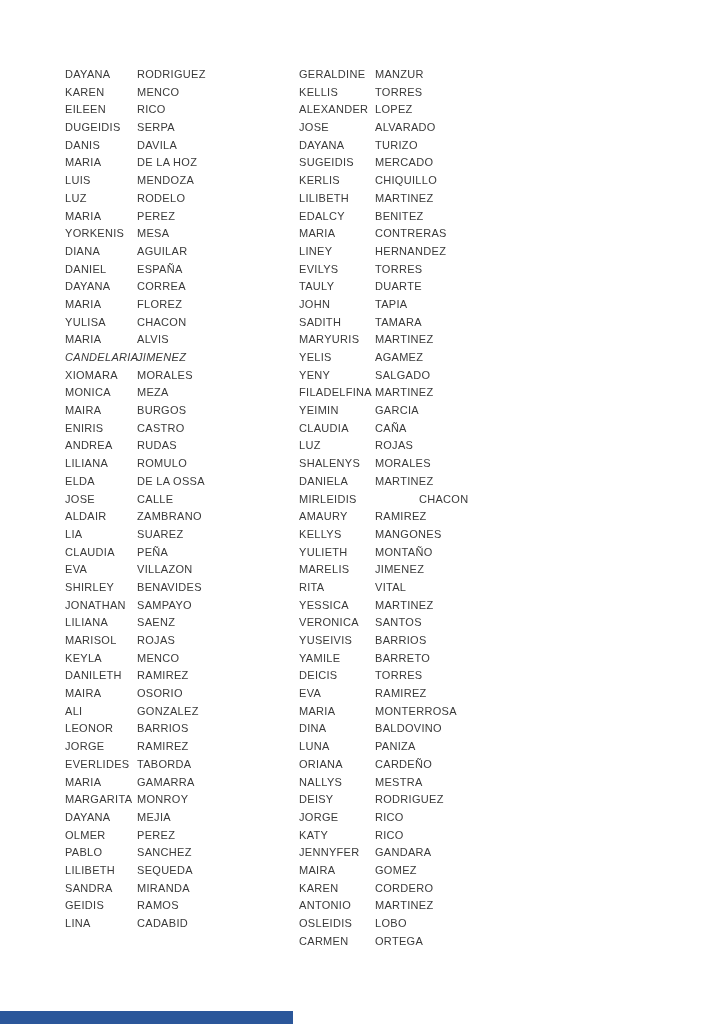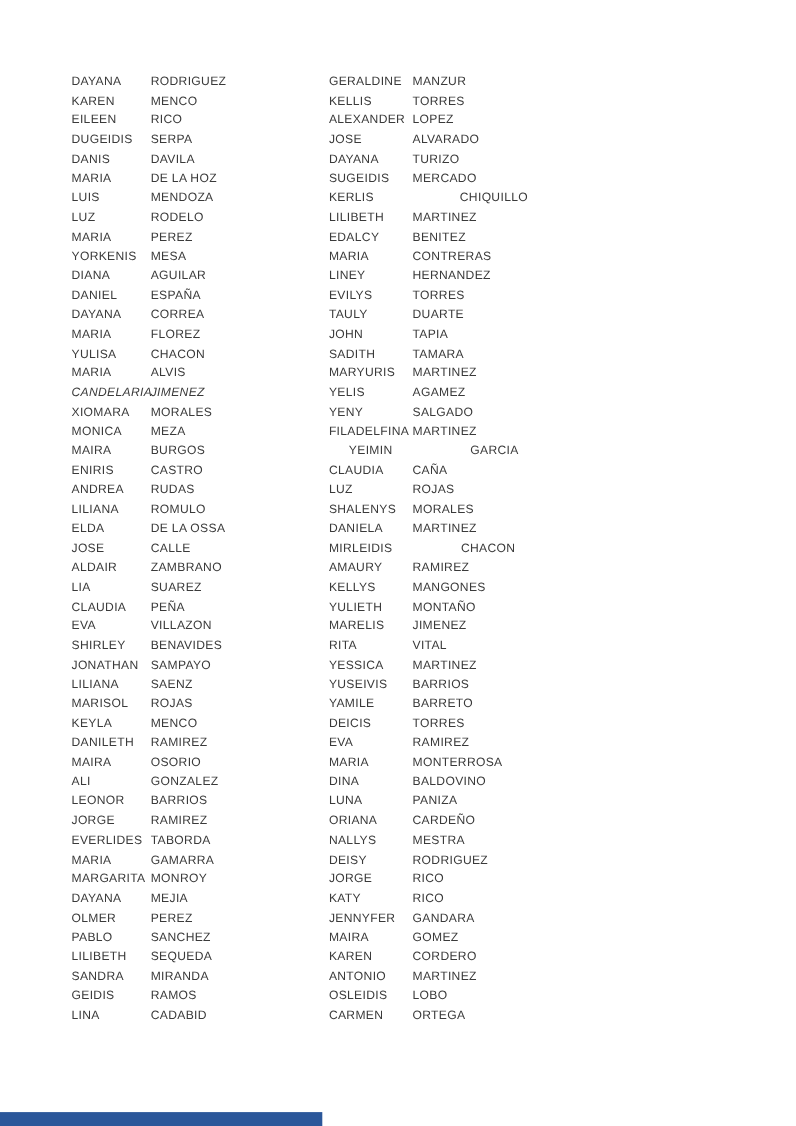--- a/index.html
+++ b/index.html
@@ -265,21 +265,21 @@
         <span>ALVARADO</span>
       </div>
       <div class="name-row" style="color: rgb(58, 58, 58);">
         <span>DAYANA</span>
         <span>TURIZO</span>
       </div>
       <div class="name-row" style="color: rgb(58, 58, 58);">
         <span>SUGEIDIS</span>
         <span>MERCADO</span>
       </div>
-      <div class="name-row" style="color: rgb(58, 58, 58); gap: 43px;">
+      <div class="name-row" style="color: rgb(58, 58, 58);">
         <span>KERLIS</span>
         <span>CHIQUILLO</span>
       </div>
       <div class="name-row" style="color: rgb(58, 58, 58);">
         <span>LILIBETH</span>
         <span>MARTINEZ</span>
       </div>
       <div class="name-row" style="color: rgb(58, 58, 58);">
         <span>EDALCY</span>
         <span>BENITEZ</span>
@@ -317,21 +317,21 @@
         <span>AGAMEZ</span>
       </div>
       <div class="name-row" style="color: rgb(58, 58, 58);">
         <span>YENY</span>
         <span>SALGADO</span>
       </div>
       <div class="name-row" style="color: rgb(58, 58, 58);">
         <span>FILADELFINA</span>
         <span>MARTINEZ</span>
       </div>
-      <div class="name-row" style="color: rgb(58, 58, 58); text-align: center;">
+      <div class="name-row" style="color: rgb(58, 58, 58);">
         <span>YEIMIN</span>
         <span>GARCIA</span>
       </div>
       <div class="name-row" style="color: rgb(58, 58, 58);">
         <span>CLAUDIA</span>
         <span>CAÑA</span>
       </div>
       <div class="name-row" style="color: rgb(58, 58, 58);">
         <span>LUZ</span>
         <span>ROJAS</span>
@@ -364,20 +364,24 @@
         <span>MARELIS</span>
         <span>JIMENEZ</span>
       </div>
       <div class="name-row" style="color: rgb(58, 58, 58);">
         <span>RITA</span>
         <span>VITAL</span>
       </div>
       <div class="name-row" style="color: rgb(58, 58, 58);">
         <span>YESSICA</span>
         <span>MARTINEZ</span>
+      </div>
+      <div class="name-row" style="color: rgb(58, 58, 58);">
+        <span>VERONICA</span>
+        <span>SANTOS</span>
       </div>
       <div class="name-row" style="color: rgb(58, 58, 58);">
         <span>YUSEIVIS</span>
         <span>BARRIOS</span>
       </div>
       <div class="name-row" style="color: rgb(58, 58, 58);">
         <span>YAMILE</span>
         <span>BARRETO</span>
       </div>
       <div class="name-row" style="color: rgb(58, 58, 58);">

